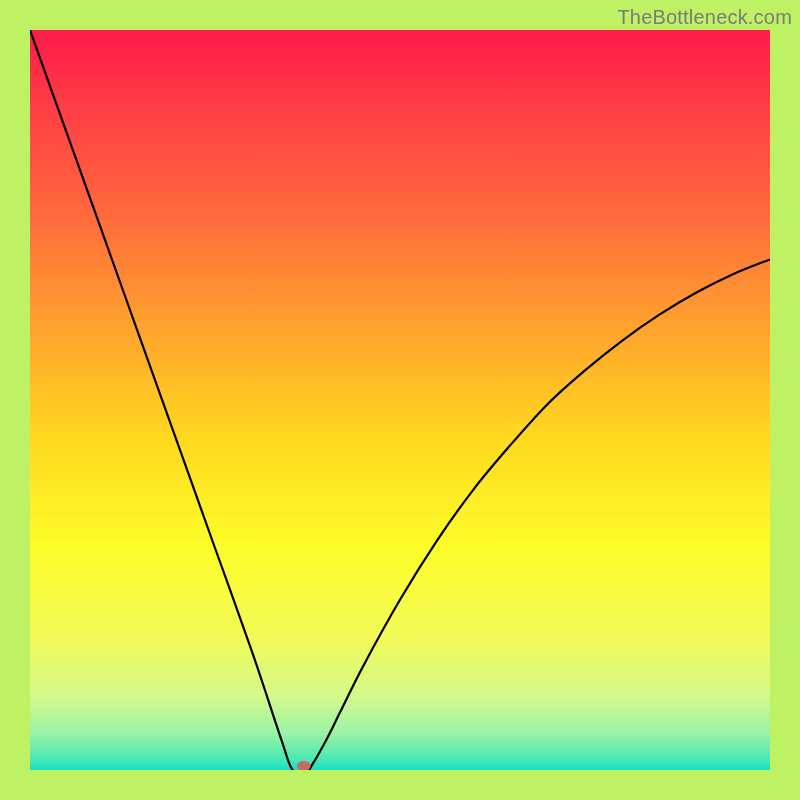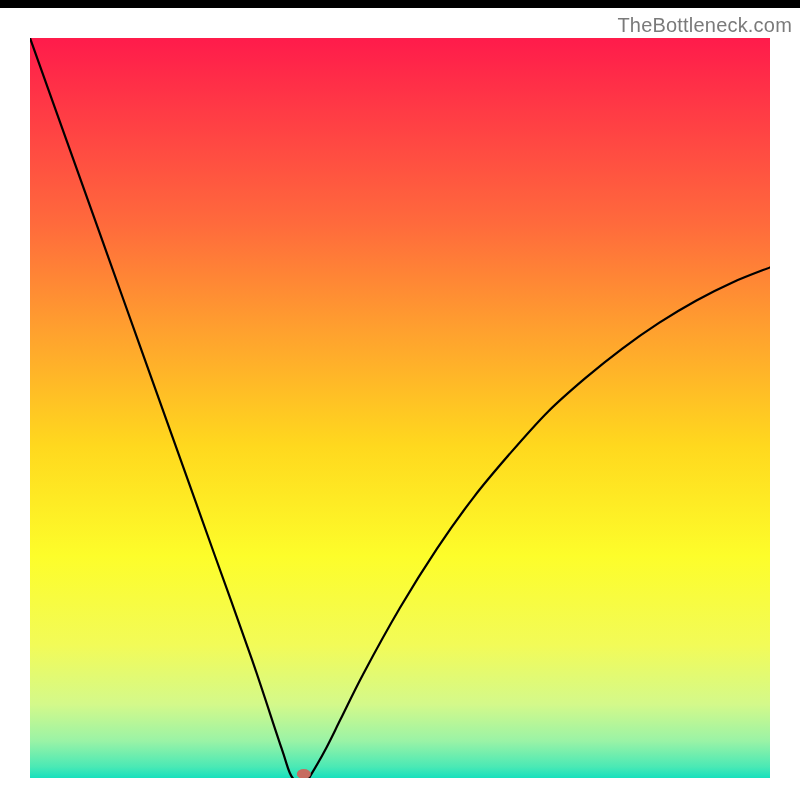--- a/index.html
+++ b/index.html
@@ -7,22 +7,21 @@
     padding: 0;
     width: 800px;
     height: 800px;
     background: #000;
     overflow: hidden;
     font-family: Arial, Helvetica, sans-serif;
   }
   .frame {
     position: absolute;
     inset: 0;
-    background: #ffffff;
-    margin-top: 8px;
+    background: #bef264;
   }
   .plot {
     position: absolute;
     left: 30px;
     top: 30px;
     width: 740px;
     height: 740px;
     overflow: hidden;
   }
   .watermark {

